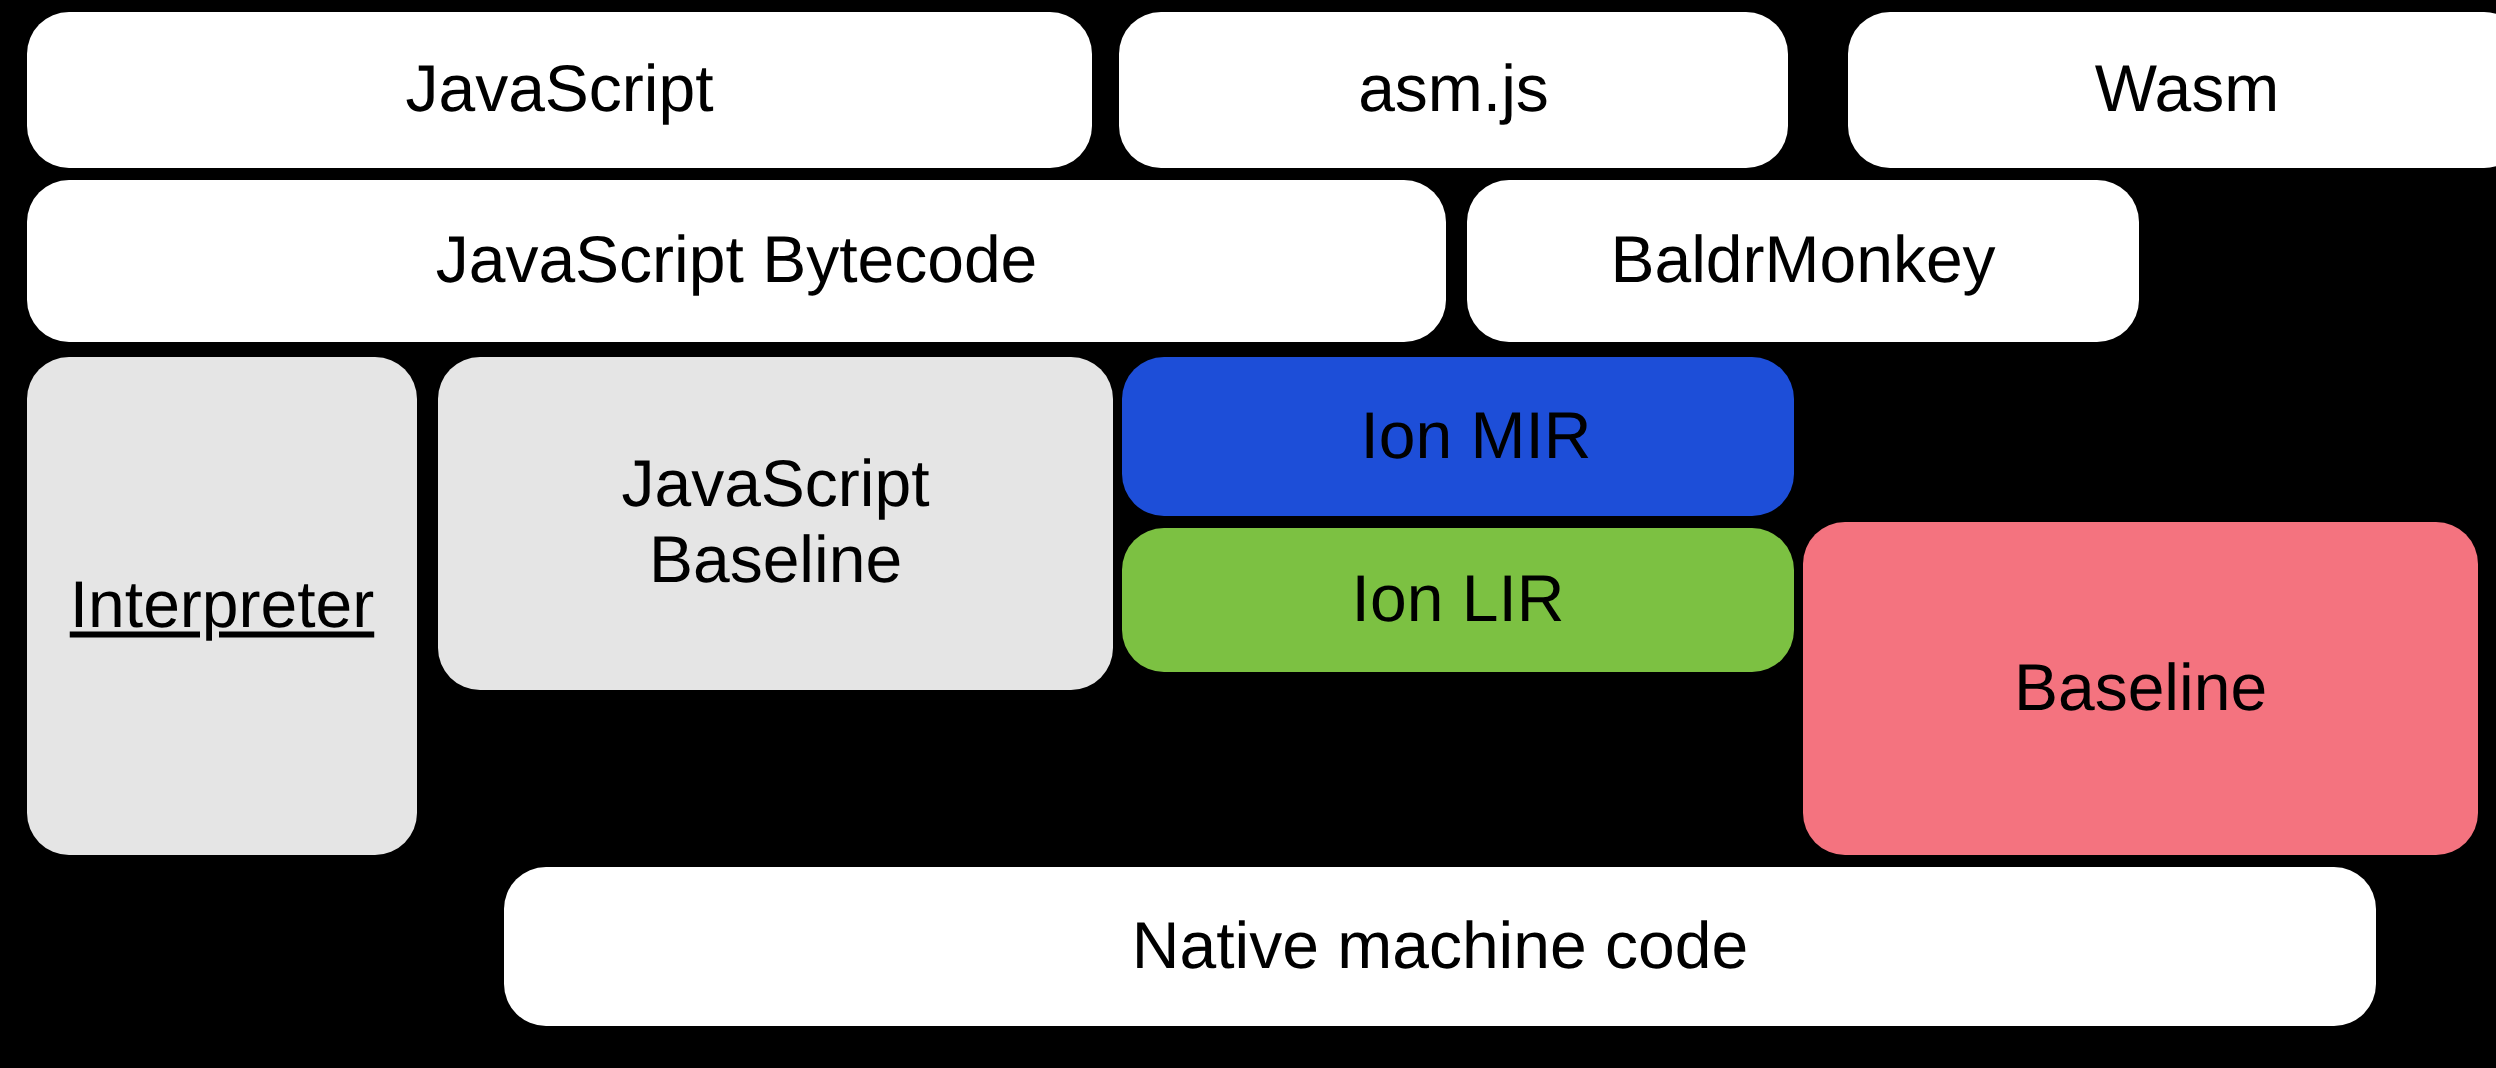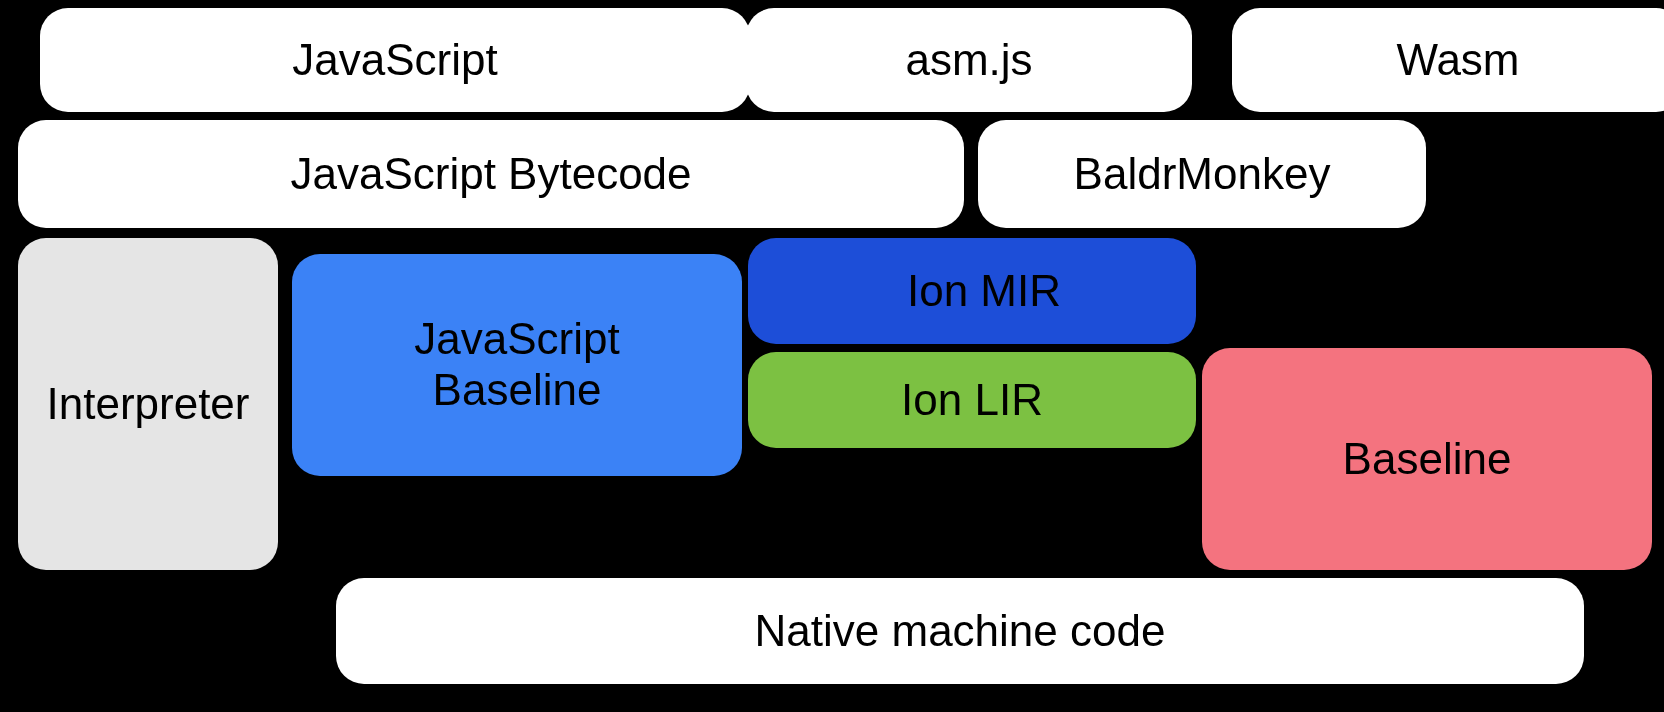--- a/index.html
+++ b/index.html
@@ -26,21 +26,21 @@
     font-size: 44px;
     line-height: 1.15;
     text-align: center;
     box-sizing: border-box;
   }
   .node .label {
     display: inline-block;
     text-align: center;
   }
   
-  .n-javascript      { left: 18px;   top: 8px;   width: 710px;  height: 104px; margin-left: 22px; }
+  .n-javascript      { left: 18px;   top: 8px;   width: 710px;  height: 104px; }
   .n-asmjs           { left: 746px;  top: 8px;   width: 446px;  height: 104px; }
   .n-wasm            { left: 1232px; top: 8px;   width: 452px;  height: 104px; }
   .n-js-bytecode     { left: 18px;   top: 120px; width: 946px;  height: 108px; }
   .n-baldrmonkey     { left: 978px;  top: 120px; width: 448px;  height: 108px; }
   .n-interpreter     { left: 18px;   top: 238px; width: 260px;  height: 332px; }
   .n-js-baseline     { left: 292px;  top: 238px; width: 450px;  height: 222px; }
   .n-js-baseline .label { width: 250px; }
   .n-ion-mir         { left: 748px;  top: 238px; width: 448px;  height: 106px; }
   .n-ion-lir         { left: 748px;  top: 352px; width: 448px;  height: 96px; }
   .n-cranelift       { left: 1202px; top: 348px; width: 450px;  height: 222px; }
@@ -65,25 +65,25 @@
   </div>
 
   <div class="node n-js-bytecode" style="background-color: rgb(255, 255, 255);">
     <span class="label">JavaScript Bytecode</span>
   </div>
 
   <div class="node n-baldrmonkey" style="background-color: rgb(255, 255, 255);">
     <span class="label">BaldrMonkey</span>
   </div>
 
-  <div class="node n-interpreter" style="background-color: rgb(229, 229, 229);">
+  <div class="node n-interpreter" style="background-color: rgb(229, 229, 229); text-decoration: underline;">
     <span class="label">Interpreter</span>
   </div>
 
-  <div class="node n-js-baseline" style="background-color: #3b82f6; margin-top: 16px;">
+  <div class="node n-js-baseline" style="background-color: #e5e5e5;">
     <span class="label">JavaScript Baseline</span>
   </div>
 
   <div class="node n-ion-mir" style="background-color: #1d4ed8; padding-left: 24px;">
     <span class="label">Ion MIR</span>
   </div>
 
   <div class="node n-ion-lir" style="background-color: rgb(124, 193, 66);">
     <span class="label">Ion LIR</span>
   </div>

